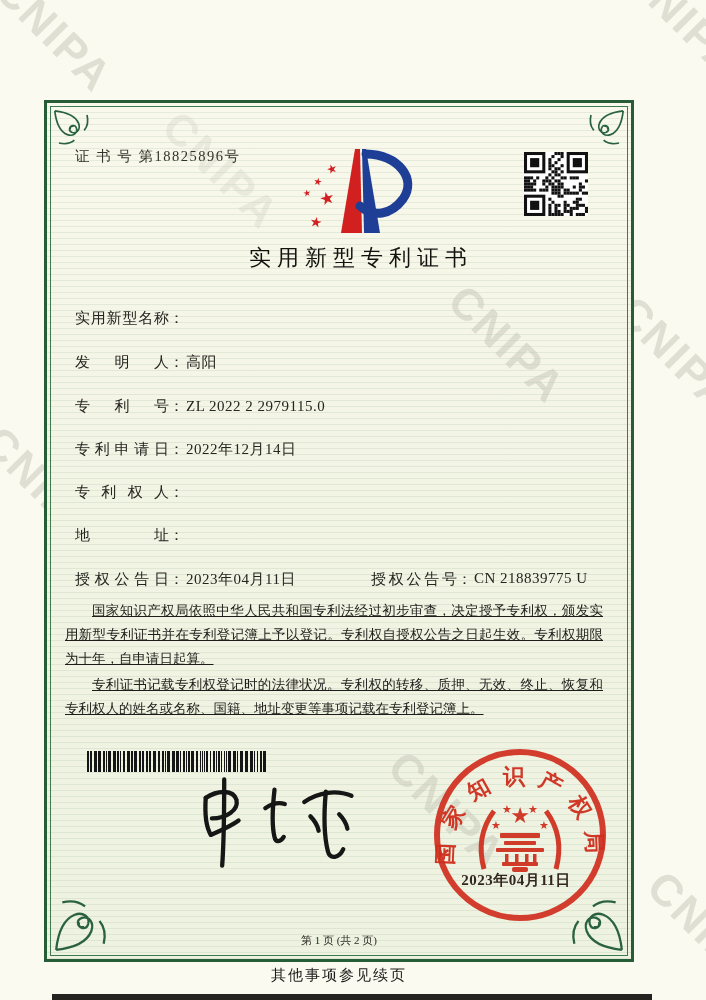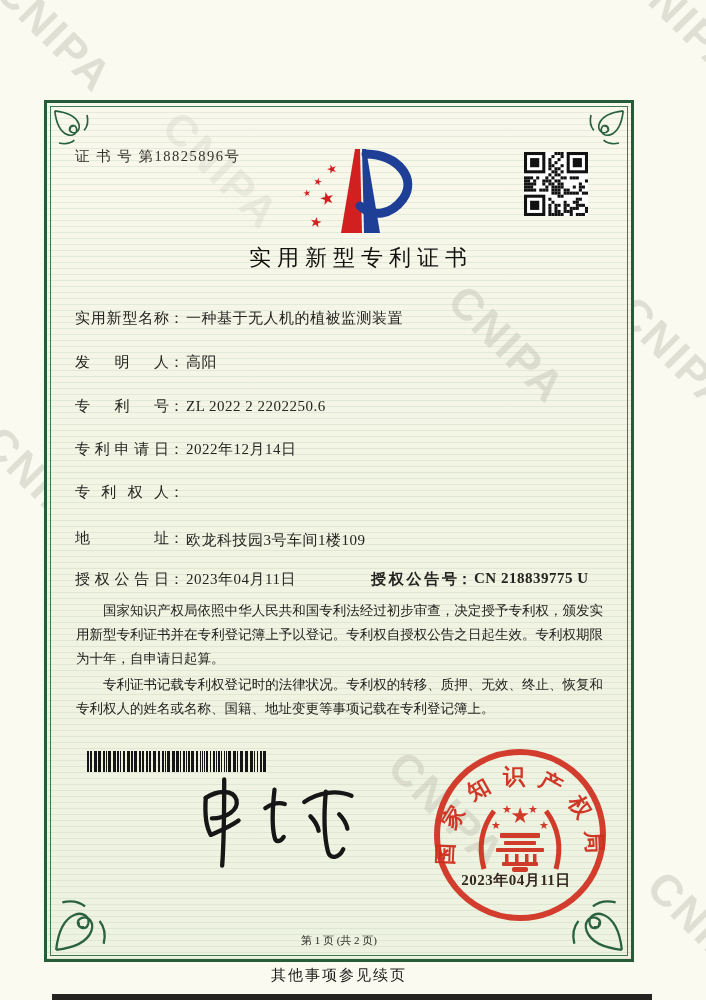--- a/index.html
+++ b/index.html
@@ -41,25 +41,25 @@
   .qr{position:absolute;left:477px;top:49px;width:64px;height:64px;}
 
   .title{position:absolute;left:0;right:0;top:140px;text-align:center;
          font-size:22px;font-weight:normal;letter-spacing:6px;color:#14120f;padding-left:44px;}
 
   .row{position:absolute;left:28px;right:20px;font-size:15px;display:flex;align-items:center;}
   .flabel{display:inline-block;width:94px;text-align:justify;text-align-last:justify;flex:none;}
   .fcolon{flex:none;margin-right:2px;}
   .fvalue{letter-spacing:.5px;}
   .addr .l2{margin-top:5px;}
-  .pair2{position:absolute;left:296px;top:0;display:flex;font-weight:bold;}
+  .pair2{position:absolute;left:296px;top:0;display:flex;}
   .pair2 .flabel{width:86px;}
 
-  .paras{position:absolute;left:29px;right:28px;top:496px;font-size:13.5px;line-height:24px;
-         color:#1f1d1a;text-align:justify;}
+  .paras{position:absolute;left:18px;right:28px;top:496px;font-size:13.5px;line-height:24px;
+         color:#1f1d1a;text-align:justify;text-decoration:underline;}
   .paras p{margin:0 0 2px 0;text-indent:2em;}
 
   .barcode{position:absolute;left:38px;top:648px;width:185px;height:21px;}
 
   .signer{position:absolute;left:38px;top:700px;font-family:"Liberation Sans","DejaVu Sans",sans-serif;
           font-size:16.5px;color:#222;line-height:33px;}
   .signature{position:absolute;left:130px;top:664px;width:195px;height:108px;}
 
   .seal{position:absolute;left:385px;top:644px;width:176px;height:176px;}
   .sealdate{position:absolute;left:0;right:8px;top:124px;text-align:center;
@@ -257,46 +257,44 @@
           <rect x="0" y="42" width="21" height="21" fill="#111"></rect>
           <rect x="3" y="45" width="15" height="15" fill="#fff"></rect>
           <rect x="6" y="48" width="9" height="9" fill="#111"></rect>
         </svg>
 
       <div class="title">实用新型专利证书</div>
 
       <div class="row" style="top:206px">
         <span class="flabel">实用新型名称</span>
           <span class="fcolon">：</span>
-          <span class="fvalue">一种基于无人机的植被监测装置</span>
       </div>
       <div class="row" style="top:250px">
         <span class="flabel">发明人</span>
           <span class="fcolon">：</span>
           <span class="fvalue">高阳</span>
       </div>
       <div class="row" style="top:294px">
         <span class="flabel">专利号</span>
           <span class="fcolon">：</span>
-          <span class="fvalue">ZL 2022 2 2202250.6</span>
+          <span class="fvalue">ZL 2022 2 2979115.0</span>
       </div>
       <div class="row" style="top:337px">
         <span class="flabel">专利申请日</span>
           <span class="fcolon">：</span>
           <span class="fvalue">2022年12月14日</span>
       </div>
       <div class="row" style="top:380px">
         <span class="flabel">专利权人</span>
           <span class="fcolon">：</span>
       </div>
       <div class="row addr" style="top:423px">
         <span class="flabel">地址</span>
           <span class="fcolon">：</span>
         <span class="fvalue">
-          <span class="l2" style="display:block">欧龙科技园3号车间1楼109</span>
         </span>
       </div>
       <div class="row" style="top:467px">
         <span class="flabel">授权公告日</span>
           <span class="fcolon">：</span>
           <span class="fvalue">2023年04月11日</span>
         <span class="pair2">
           <span class="flabel">授权公告号</span>
             <span class="fcolon">：</span>
             <span class="fvalue">CN 218839775 U</span>

